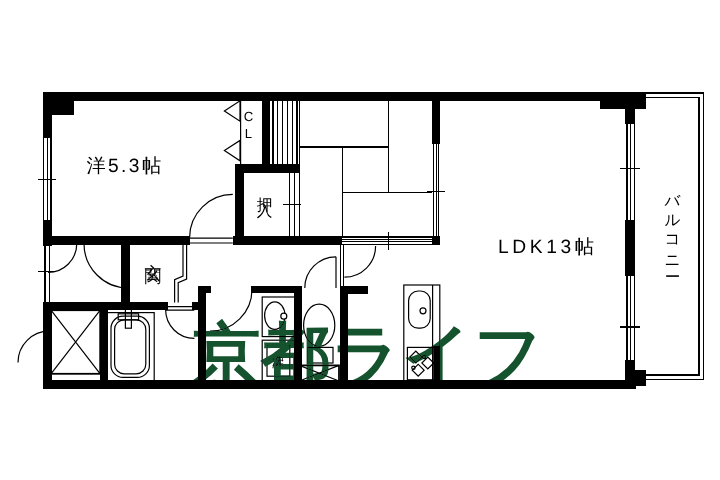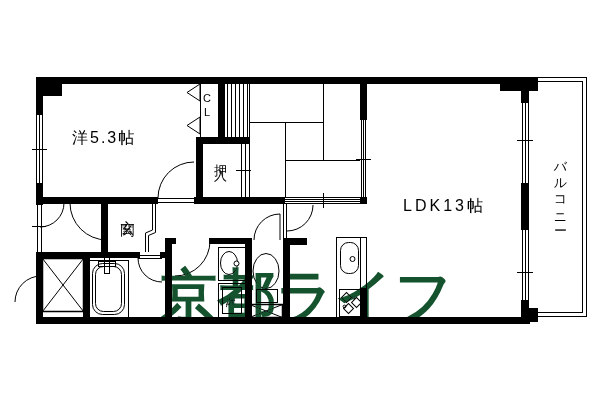--- a/index.html
+++ b/index.html
@@ -6,21 +6,21 @@
   #stage{
     position:relative;width:600px;height:400px;background:#ffffff;overflow:hidden;
     font-family:"Liberation Sans","DejaVu Sans",sans-serif;color:#000;
   }
   #plan-svg{position:absolute;left:0;top:0;z-index:1;}
   .lbl{position:absolute;z-index:3;color:#000;white-space:nowrap;}
   .h-lbl{letter-spacing:2px;font-size:16px;}
   .v-lbl{writing-mode:vertical-rl;text-orientation:upright;}
   #lbl-western{left:72px;top:128px;font-size:16px;letter-spacing:2px;}
   #lbl-japanese{left:260px;top:128px;font-size:16px;letter-spacing:2px;}
-  #lbl-ldk{left:403px;top:196px;font-size:16px;letter-spacing:3px;}
+  #lbl-ldk{left:415px;top:196px;font-size:16px;letter-spacing:3px;}
   #lbl-balcony{left:551px;top:152px;font-size:13px;letter-spacing:3px;}
   #lbl-cl{left:201px;top:92px;font-size:11px;letter-spacing:2px;}
   #lbl-oshiire{left:211px;top:154px;font-size:13px;letter-spacing:4px;}
   #lbl-genkan{left:119px;top:209px;font-size:14px;letter-spacing:4px;}
   #lbl-laundry{left:223px;top:287px;font-size:10px;letter-spacing:2px;}
   #watermark{
     position:absolute;left:160px;top:258px;z-index:9;
     font-size:57px;font-weight:bold;letter-spacing:1px;
     mix-blend-mode:darken;pointer-events:none;
   }

